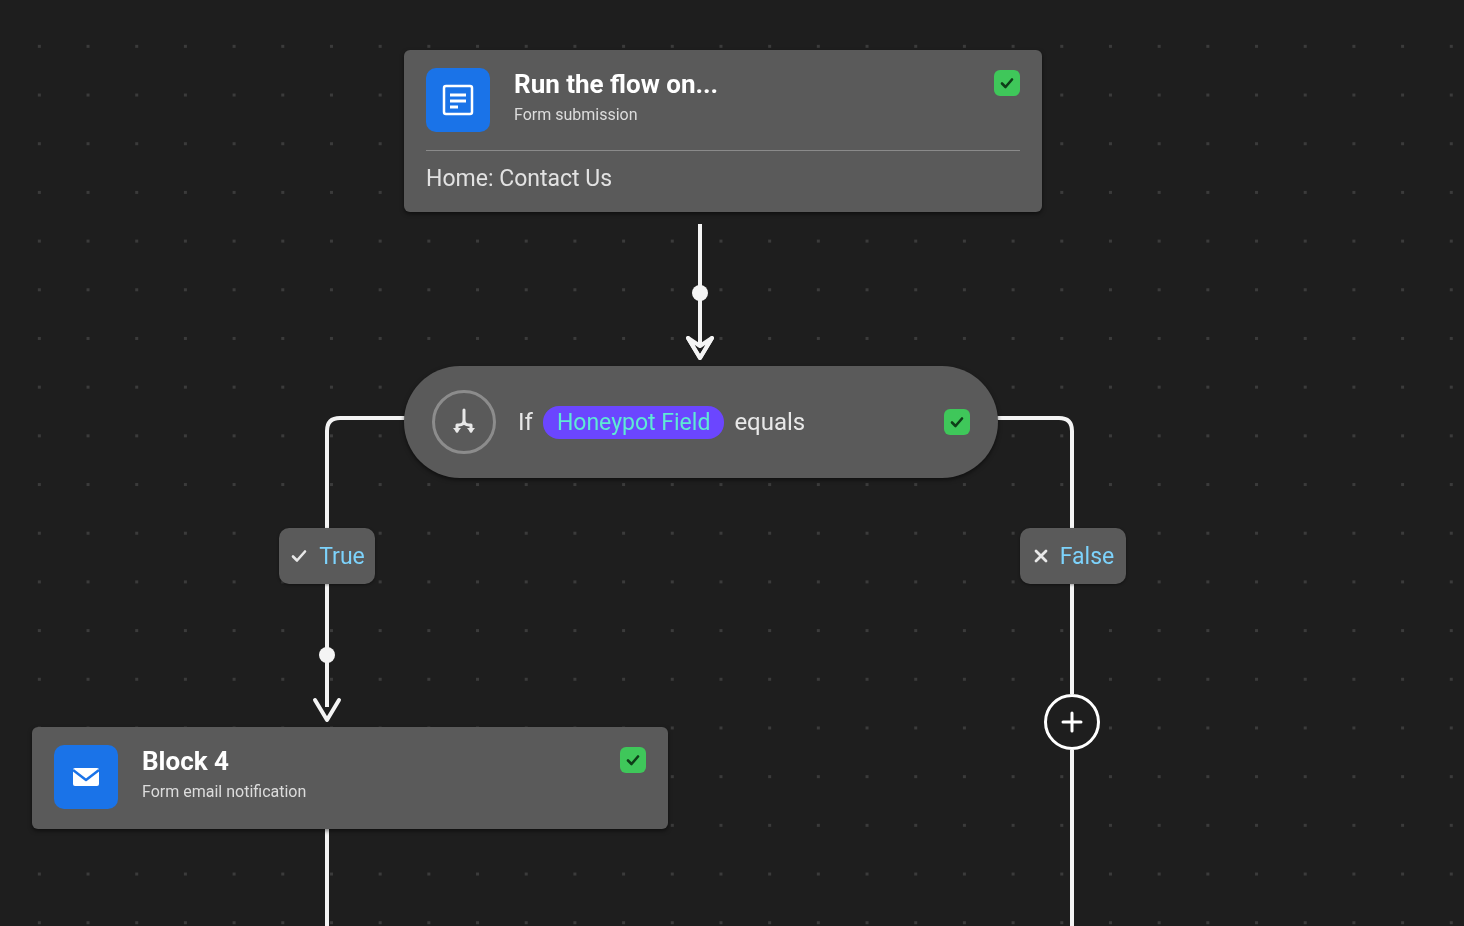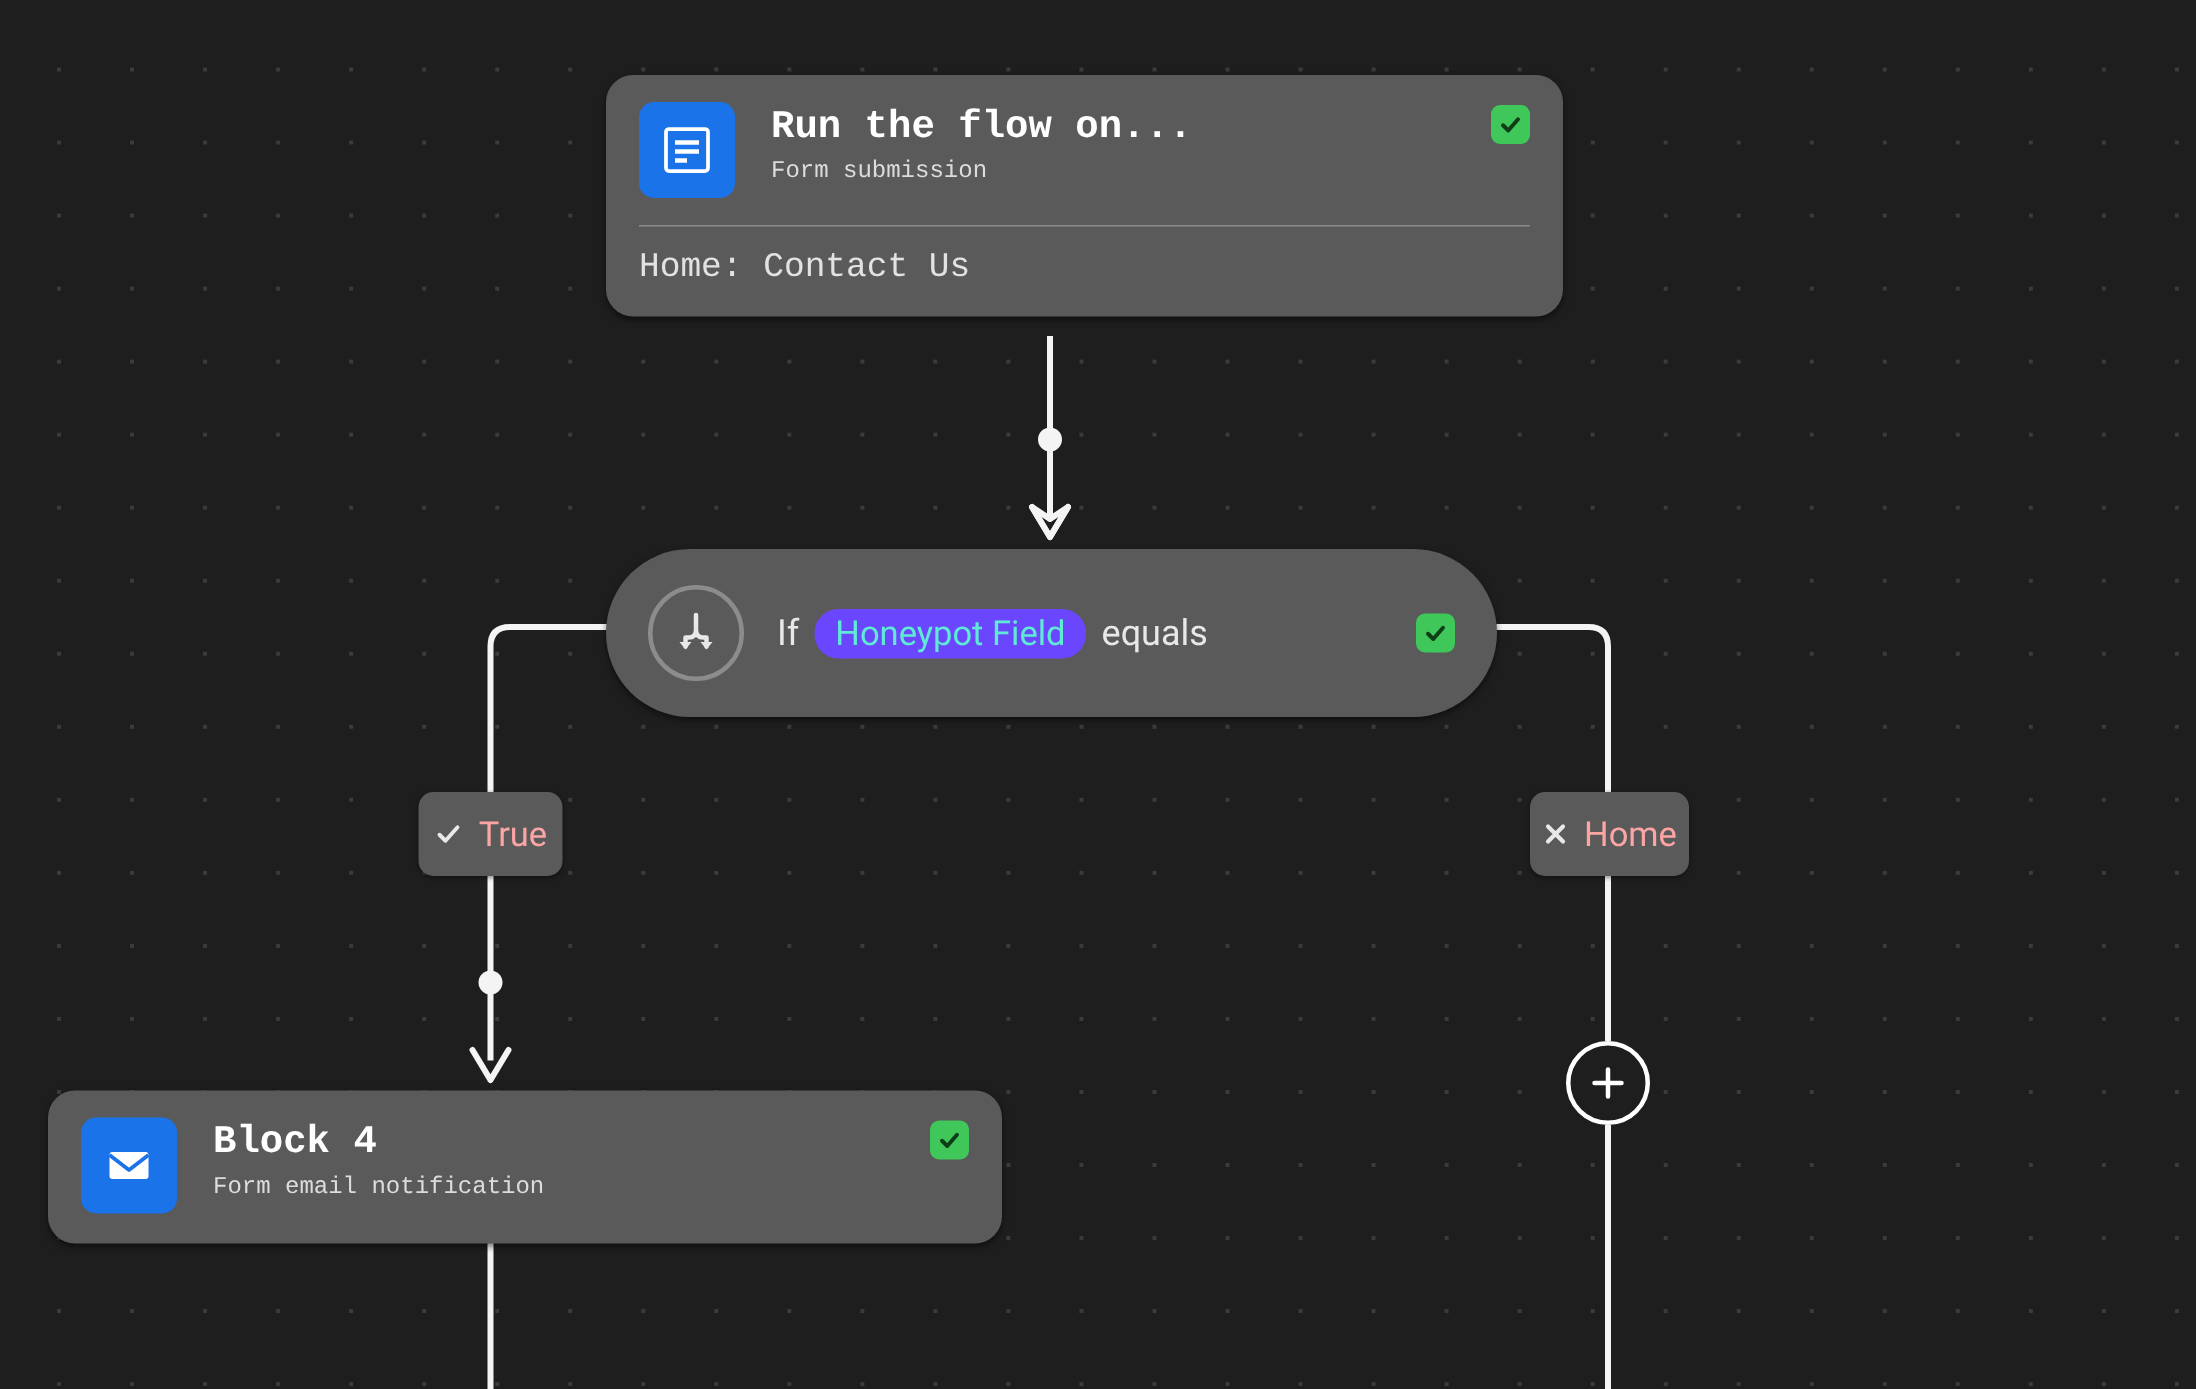--- a/index.html
+++ b/index.html
@@ -14,24 +14,23 @@
     background-color:#1e1e1e;
     background-image: radial-gradient(circle, #3b3b3b 1.6px, transparent 1.6px);
     background-size: 48.7px 48.7px;
     background-position: 15px 22px;
   }
   .connectors { position:absolute; inset:0; pointer-events:none; }
   
   .card {
     position:absolute;
     background:#5a5a5a;
-    border-radius:18px;
+    border-radius:6px;
     box-shadow:0 2px 4px rgba(0,0,0,0.5);
     color:#e8e8e8;
-    font-family:Liberation Mono, monospace;
   }
   .trigger-card { left:404px; top:50px; width:594px; padding:18px 22px 20px 22px; }
   .action-card  { left:32px;  top:727px; width:592px; padding:18px 22px 20px 22px; }
   .trigger-row { display:flex; align-items:flex-start; }
   .icon-tile {
     width:64px; height:64px; border-radius:10px; flex:0 0 auto;
     display:flex; align-items:center; justify-content:center;
     margin-right:24px;
   }
   .icon-form { background:#1a73e8; }
@@ -64,21 +63,21 @@
   .cond-text { font-size:24px; color:#e8e8e8; display:flex; align-items:center; gap:10px; }
   .token {
     background:#6b46ff; color:#5eead4; font-size:23px;
     padding:3px 14px; border-radius:16px; display:inline-block;
   }
   .cond-card .status-check { position:absolute; right:28px; top:50%; transform:translateY(-50%); }
   
   .branch-label {
     position:absolute; background:#5a5a5a; border-radius:10px;
     height:56px; display:flex; align-items:center; justify-content:center;
-    gap:10px; font-size:23px; color:#fca5a5;
+    gap:10px; font-size:23px; color:#7dd3fc;
     box-shadow:0 1px 3px rgba(0,0,0,0.4);
   }
   .label-true  { left:279px; top:528px; width:96px; }
   .label-false { left:1020px; top:528px; width:106px; }
   
   .add-btn {
     position:absolute; left:1044px; top:694px; width:56px; height:56px;
     border-radius:50%; background:#1e1e1e; border:3px solid #ffffff;
     display:flex; align-items:center; justify-content:center;
     box-sizing:border-box;
@@ -155,21 +154,21 @@
   <div class="branch-label label-true">
     <svg width="20" height="20" viewBox="0 0 20 20">
         <path d="M4 10.5 L8 14.5 L16 5.5" fill="none" stroke="#e8e8e8" stroke-width="2.6" stroke-linecap="round" stroke-linejoin="round"></path>
       </svg>
     <span>True</span>
   </div>
   <div class="branch-label label-false">
     <svg width="18" height="18" viewBox="0 0 18 18">
         <path d="M4 4 L14 14 M14 4 L4 14" fill="none" stroke="#e8e8e8" stroke-width="2.8" stroke-linecap="round"></path>
       </svg>
-    <span>Home</span>
+    <span>False</span>
   </div>
 
   <div class="add-btn">
     <svg width="26" height="26" viewBox="0 0 26 26">
       <path d="M13 4 L13 22 M4 13 L22 13" stroke="#ffffff" stroke-width="3" stroke-linecap="round"></path>
     </svg>
   </div>
 
   <div class="card action-card">
     <div class="trigger-row">

